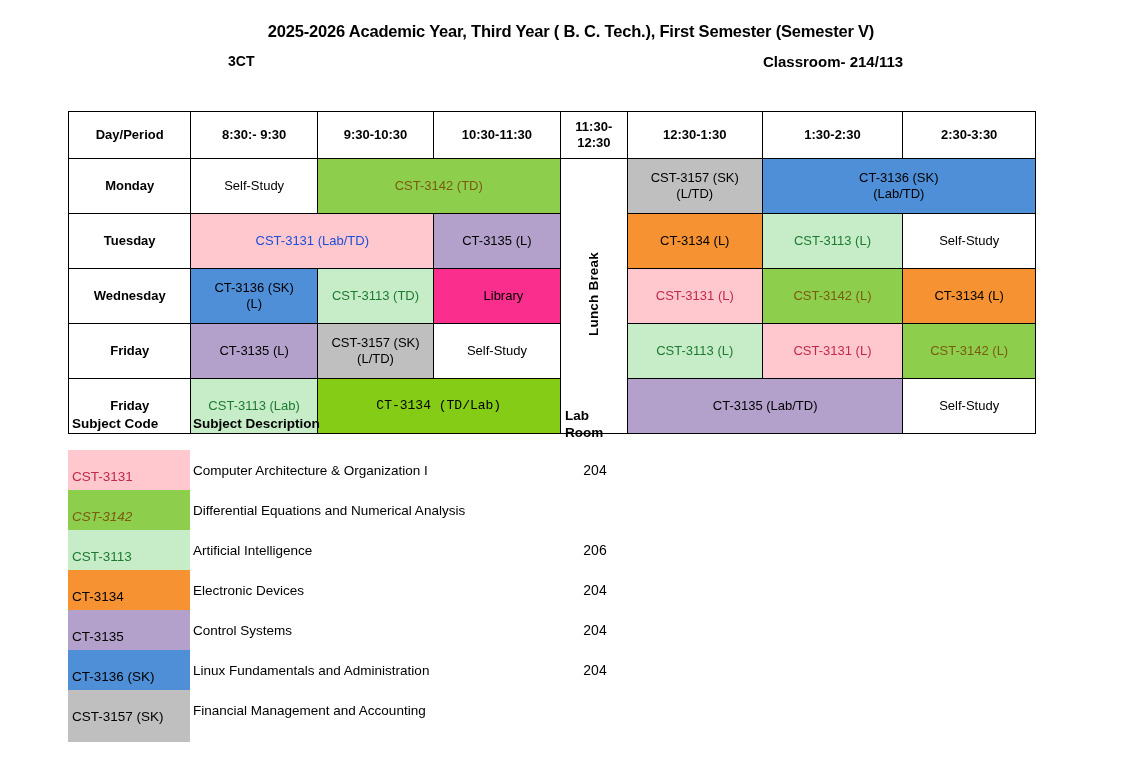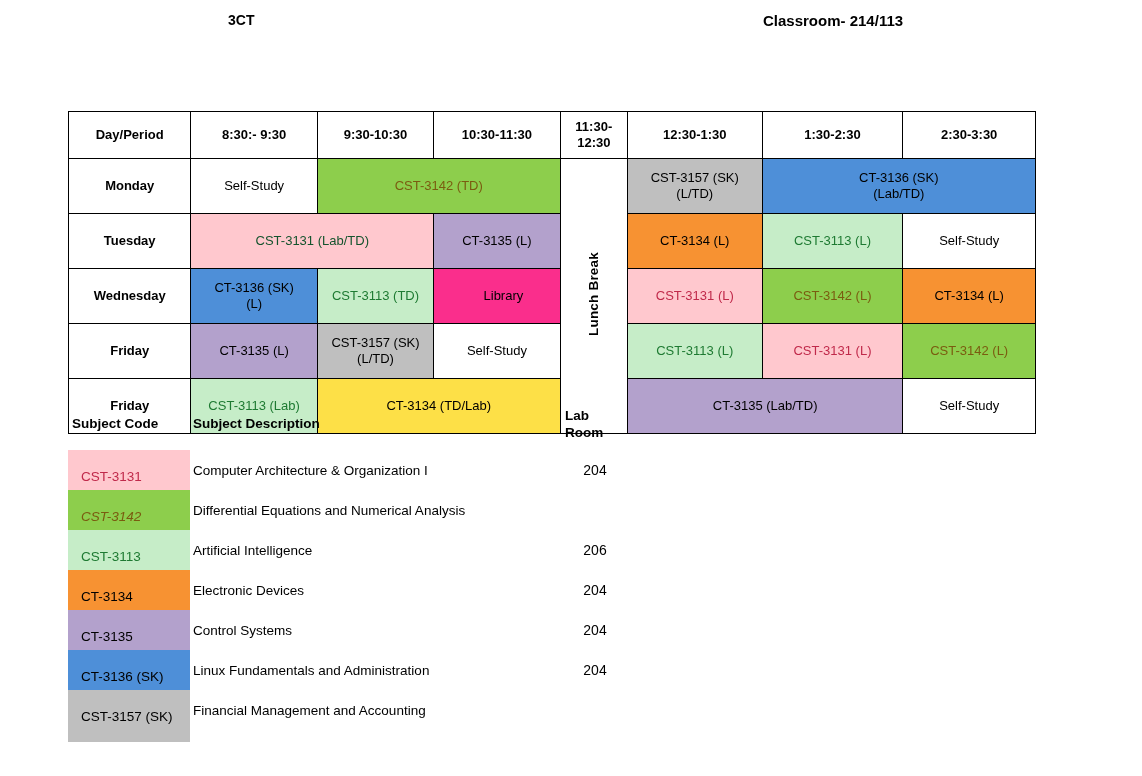--- a/index.html
+++ b/index.html
@@ -137,21 +137,21 @@
     height: 40px;
   }
   .legend-swatch {
     position: absolute;
     left: 0; top: 0;
     width: 122px;
     height: 52px;
     box-sizing: border-box;
     display: flex;
     align-items: center;
-    padding-left: 13px;
+    padding-left: 4px;
     font-size: 13.5px;
   }
   .legend-desc {
     position: absolute;
     left: 125px;
     top: 0;
     height: 40px;
     display: flex;
     align-items: center;
     font-size: 13.5px;
@@ -165,20 +165,21 @@
     display: flex;
     align-items: center;
     justify-content: center;
     font-size: 14px;
   }
 </style>
 </head>
 <body>
 
 <div class="title-block">
+  <div class="title-line2">2025-2026 Academic Year, Third Year ( B. C. Tech.), First Semester (Semester V)</div>
 </div>
 
 <div class="subhead-row">
   <div class="subhead-class">3CT</div>
   <div class="subhead-room">Classroom- 214/113</div>
 </div>
 
 <div class="tt-wrap">
   <table class="timetable">
     <colgroup>
@@ -207,21 +208,21 @@
         <tr class="body-row">
           <td class="day-cell">Monday</td>
           <td colspan="1" style="background: rgb(255, 255, 255); color: rgb(0, 0, 0);">Self-Study</td>
           <td colspan="2" style="background: rgb(141, 206, 76); color: rgb(122, 92, 16);">CST-3142 (TD)</td>
           <td class="lunch-cell" rowspan="5"><span class="lunch-rot">Lunch Break</span></td>
           <td colspan="1" style="background: rgb(191, 191, 191); color: rgb(0, 0, 0);">CST-3157 (SK)<br>(L/TD)</td>
           <td colspan="2" style="background: rgb(78, 143, 216); color: rgb(0, 0, 0);">CT-3136 (SK)<br>(Lab/TD)</td>
         </tr>
         <tr class="body-row">
           <td class="day-cell">Tuesday</td>
-          <td colspan="2" style="background: rgb(255, 200, 206); color: #14532d;">CST-3131 (Lab/TD)</td>
+          <td colspan="2" style="background: rgb(255, 200, 206); color: #1d4ed8;">CST-3131 (Lab/TD)</td>
           <td colspan="1" style="background: rgb(179, 161, 204); color: rgb(0, 0, 0);">CT-3135 (L)</td>
           <td colspan="1" style="background: rgb(247, 146, 50); color: rgb(0, 0, 0);">CT-3134 (L)</td>
           <td colspan="1" style="background: rgb(198, 237, 200); color: rgb(30, 122, 50);">CST-3113 (L)</td>
           <td colspan="1" style="background: rgb(255, 255, 255); color: rgb(0, 0, 0);">Self-Study</td>
         </tr>
         <tr class="body-row">
           <td class="day-cell">Wednesday</td>
           <td colspan="1" style="background: rgb(78, 143, 216); color: rgb(0, 0, 0);">CT-3136 (SK)<br>(L)</td>
           <td colspan="1" style="background: rgb(198, 237, 200); color: rgb(30, 122, 50);">CST-3113 (TD)</td>
           <td colspan="1" style="background: rgb(250, 46, 140); color: rgb(0, 0, 0); padding-left: 16px;">Library</td>
@@ -234,21 +235,21 @@
           <td colspan="1" style="background: rgb(179, 161, 204); color: rgb(0, 0, 0);">CT-3135 (L)</td>
           <td colspan="1" style="background: rgb(191, 191, 191); color: rgb(0, 0, 0);">CST-3157 (SK)<br>(L/TD)</td>
           <td colspan="1" style="background: rgb(255, 255, 255); color: rgb(0, 0, 0);">Self-Study</td>
           <td colspan="1" style="background: rgb(198, 237, 200); color: rgb(30, 122, 50);">CST-3113 (L)</td>
           <td colspan="1" style="background: rgb(255, 200, 206); color: rgb(192, 41, 74);">CST-3131 (L)</td>
           <td colspan="1" style="background: rgb(141, 206, 76); color: rgb(122, 92, 16);">CST-3142 (L)</td>
         </tr>
         <tr class="body-row">
           <td class="day-cell">Friday</td>
           <td colspan="1" style="background: rgb(198, 237, 200); color: rgb(30, 122, 50);">CST-3113 (Lab)</td>
-          <td colspan="2" style="background: #fde047; color: rgb(0, 0, 0);">CT-3134 (TD/Lab)</td>
+          <td colspan="2" style="background: #84cc16; color: rgb(0, 0, 0); font-family: Liberation Mono, monospace;">CT-3134 (TD/Lab)</td>
           <td colspan="2" style="background: rgb(179, 161, 204); color: rgb(0, 0, 0);">CT-3135 (Lab/TD)</td>
           <td colspan="1" style="background: rgb(255, 255, 255); color: rgb(0, 0, 0);">Self-Study</td>
         </tr>
       </tbody>
   </table>
 </div>
 
 <div class="legend">
   <div class="legend-header">
     <div class="lh-code">Subject Code</div>

